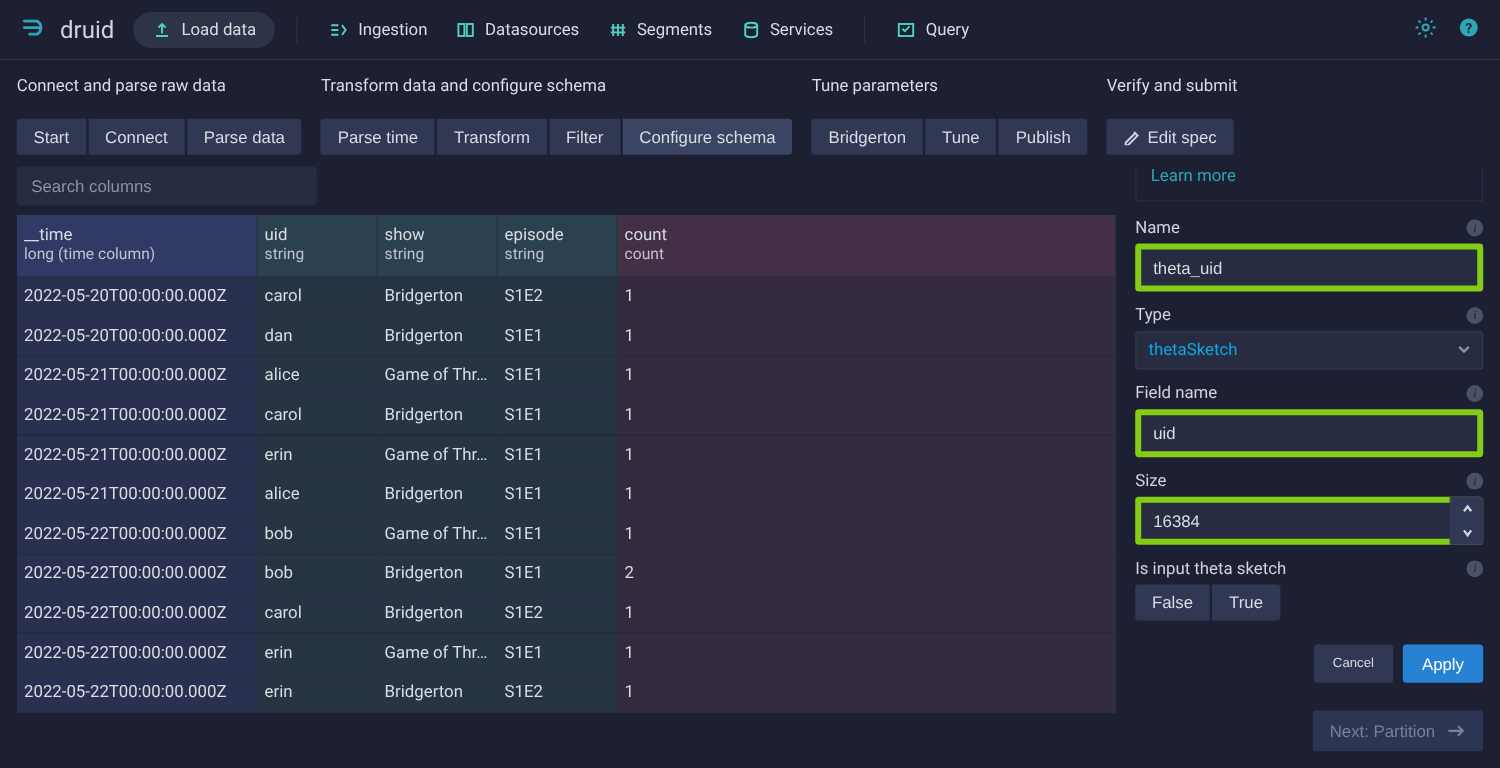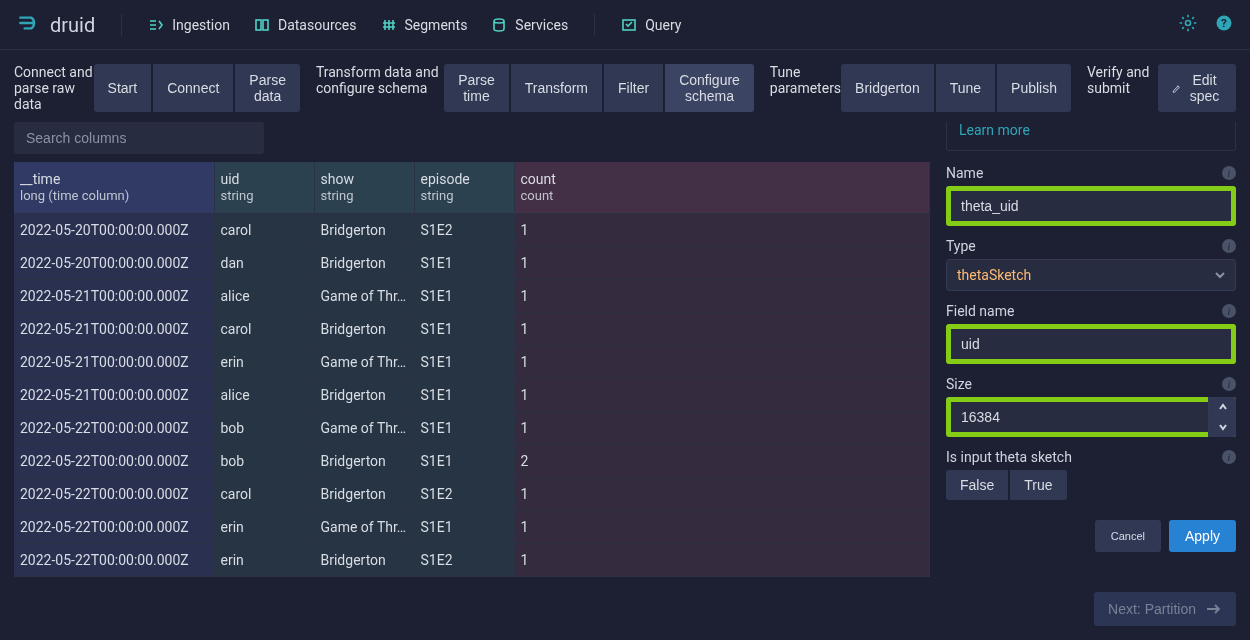--- a/index.html
+++ b/index.html
@@ -55,21 +55,21 @@
     cursor: pointer;
   }
   .nav-spacer { flex: 1; }
   .icon-svg { width: 16px; height: 16px; display: inline-block; }
   .icon-svg path, .icon-svg rect, .icon-svg circle, .icon-svg line { stroke: #4fd1c5; stroke-width: 1.6; fill: none; }
 
   .gear-icon, .help-icon { color: #2ea6b7; cursor: pointer; margin-left: 8px; }
   .gear-icon svg, .help-icon svg { width: 20px; height: 20px; }
   .left-col { flex: 1; min-width: 0; display: flex; flex-direction: column; }
   .right-col { width: 290px; display: flex; flex-direction: column; }
-  .step-group { display: flex; flex-direction: row; gap: 0; }
+  .step-group { display: flex; flex-direction: column; gap: 19px; }
   .step-group-title { font-size: 14px; color: #d9dde4; }
   .btn-row { display: flex; gap: 2px; }
   .btn {
     background: #313854;
     color: #d9dde4;
     border: none;
     padding: 7px 14px;
     font-size: 14px;
     cursor: pointer;
   }
@@ -168,21 +168,21 @@
     color: #d9dde4;
     padding: 7px 10px;
     border-radius: 3px;
     font-size: 14px;
   }
   .form-select {
     position: relative;
     width: 100%;
     background: #272c40;
     border: 1px solid #323a54;
-    color: #fdba74;
+    color: #0ea5e9;
     padding: 7px 10px;
     border-radius: 3px;
     font-size: 14px;
     cursor: pointer;
   }
   .select-caret {
     position: absolute;
     right: 10px;
     top: 50%;
     transform: translateY(-50%);
@@ -276,20 +276,28 @@
 <div class="topnav">
   <div class="logo">
     <span class="logo-mark">
       <svg viewBox="0 0 24 24">
           <path d="M4 7 h10 a6 6 0 0 1 0 10 h-6 M4 12 h12" stroke="#2ea6b7" stroke-width="2.2" fill="none" stroke-linecap="round"></path>
         </svg>
     </span>
     <span class="logo-text">druid</span>
   </div>
 
+  <div class="pill">
+    <span class="icon-svg">
+      <svg viewBox="0 0 16 16">
+          <path d="M8 11 V3 M5 6 l3 -3 l3 3 M3 13 h10"></path>
+        </svg>
+    </span>
+    <span>Load data</span>
+  </div>
 
   <div class="nav-divider"></div>
 
   <div class="nav-item">
     <span class="icon-svg">
       <svg viewBox="0 0 16 16">
           <path d="M2 4 h6 M2 8 h6 M2 12 h6 M11 4 l3 4 l-3 4"></path>
         </svg>
     </span>
     <span>Ingestion</span>

